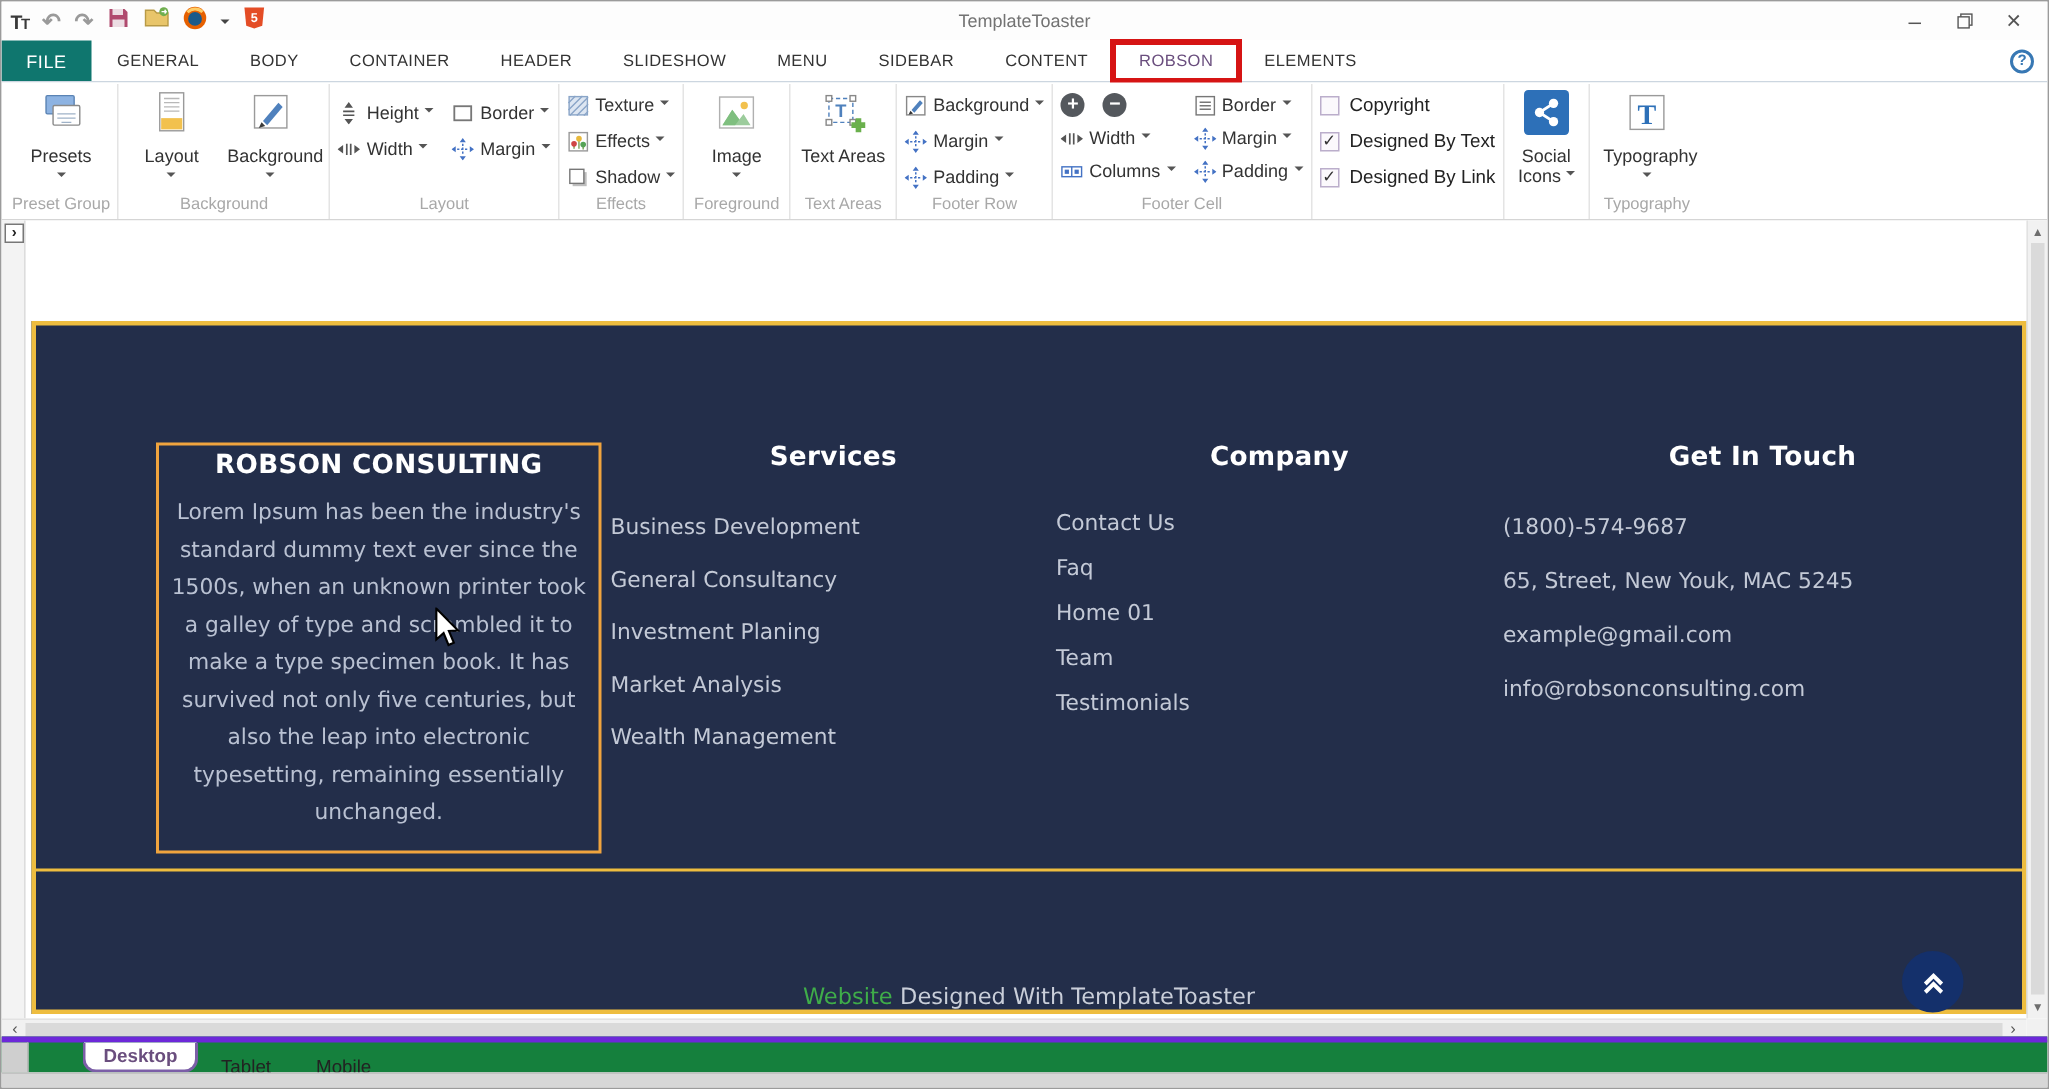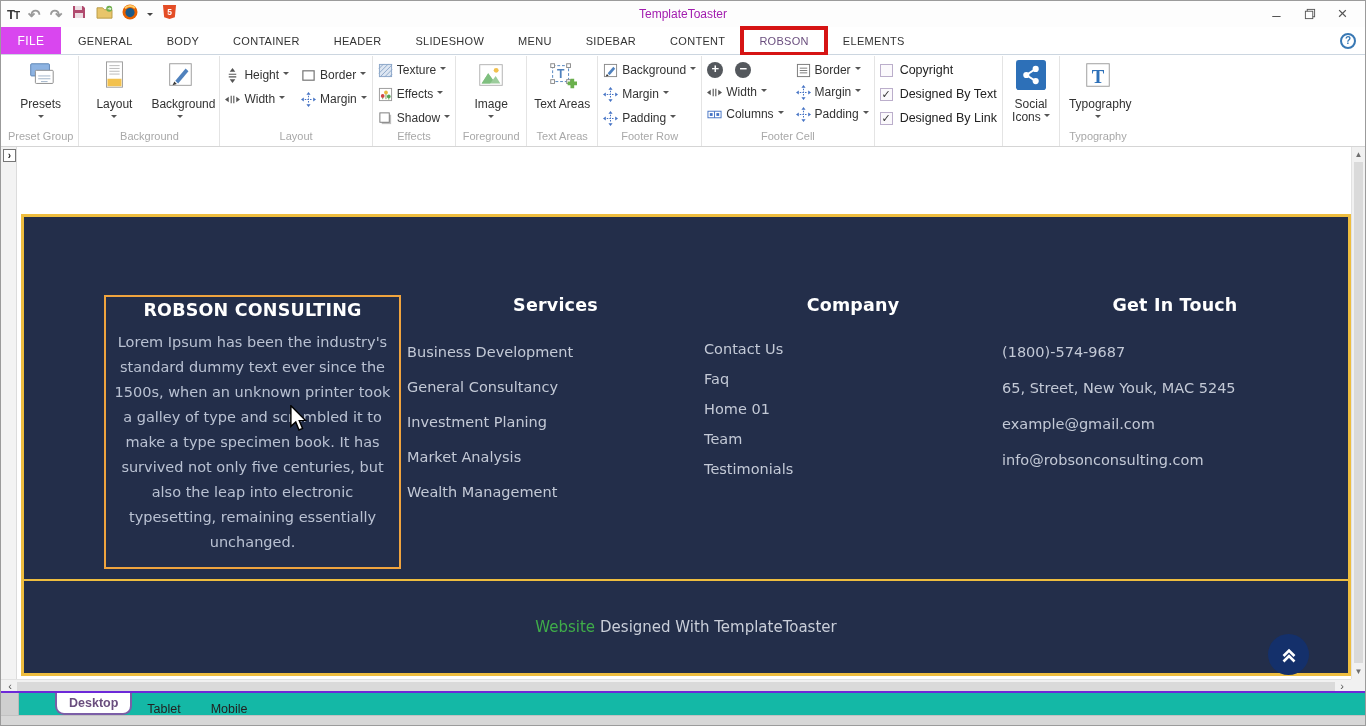--- a/index.html
+++ b/index.html
@@ -7,27 +7,27 @@
   body { font-family:"Liberation Sans", sans-serif; background:#fff; }
   .app { position:relative; width:1366px; height:726px; border:1px solid #9b9b9b; overflow:hidden; background:#fff; }
 
   
   .titlebar { position:absolute; left:0; top:0; right:0; height:26px; background:#fdfdfd; display:flex; align-items:center; padding:0 6px; }
   .qa { display:flex; align-items:center; gap:9px; }
   .tt-logo { font-weight:bold; color:#3a3a3a; font-size:13px; letter-spacing:-1px; }
   .tt-logo small { font-size:10px; }
   .qa .arrow { font-size:15px; color:#9a9a9a; font-weight:bold; line-height:1; }
   .qa .caret-sm { width:0; height:0; border:3px solid transparent; border-top-color:#444; margin-top:3px; }
-  .apptitle { position:absolute; left:0; right:0; text-align:center; font-size:12px; color:#a21caf; pointer-events:none; }
+  .apptitle { position:absolute; left:0; right:0; text-align:center; font-size:12px; color:#737373; pointer-events:none; }
   .wc { margin-left:auto; display:flex; z-index:2; }
   .wc .ctl { width:33px; height:22px; display:flex; align-items:center; justify-content:center; color:#555; font-size:15px; }
 
   
   .tabbar { position:absolute; left:0; top:26px; right:0; height:28px; background:#fff; border-bottom:1px solid #ccd6e0; display:flex; align-items:stretch; }
-  .file-tab { width:60px; background:#d946ef; color:#fff; font-size:12px; display:flex; align-items:center; justify-content:center; letter-spacing:.4px; }
+  .file-tab { width:60px; background:#0f766e; color:#fff; font-size:12px; display:flex; align-items:center; justify-content:center; letter-spacing:.4px; }
   .tab { padding:0 17px; display:flex; align-items:center; font-size:11px; color:#333; letter-spacing:.3px; }
   .tab.active { color:#6a4e7e; position:relative; }
   .tab.active .hl { position:absolute; left:-2px; right:-2px; top:-1px; bottom:-2px; border:4px solid #d61414; pointer-events:none; }
   .help { margin-left:auto; margin-right:9px; align-self:center; width:16px; height:16px; border-radius:50%; border:2px solid #3878b4; color:#3878b4; font-size:10px; font-weight:bold; display:flex; align-items:center; justify-content:center; }
 
   
   .ribbon { position:absolute; left:0; top:54px; right:0; height:92px; background:#fff; border-bottom:1px solid #d5d5d5; display:flex; padding:1px 2px 0; }
   .rgroup { display:flex; flex-direction:column; padding:0 5px; }
   .rgroup + .rgroup { border-left:1px solid #e4e4e4; }
   .rgc { flex:1; display:flex; justify-content:center; gap:2px; }
@@ -64,26 +64,26 @@
   .fmain { height:362px; display:grid; grid-template-columns:303px 297px 298px 1fr; padding:78px 0 0 80px;text-align:center; }
   .aboutbox { width:297px; border:2px solid #f0a43e; padding:3px 8px 12px; align-self:start; }
   .fheading { font-size:17.5px; font-weight:bold; color:#ffffff; letter-spacing:.2px; }
   .abouttext { margin-top:10px; font-size:14.5px; line-height:25px; color:#b9c1d2; }
   .fcol ul { list-style:none; margin-top:19px; }
   .fcol li { font-size:14.5px; color:#c3c9d6; display:flex; align-items:center; }
   .fcol.services li { height:35px; }
   .fcol.company li { height:30px; }
   .fcol.touch li { height:36px; }
   .fsep { border-top:2px solid #eebd3f; }
-  .fbottom { height:92px; display:flex; align-items:center; justify-content:center; font-size:15px; color:#c9ced9; }
+  .fbottom { height:92px; display:flex; align-items:flex-end; justify-content:center; font-size:15px; color:#c9ced9; }
   .credit-link { color:#3fad49; margin-right:5px; }
   .scrolltop { position:absolute; right:39px; bottom:-2px; width:41px; height:41px; border-radius:50%; background:#14306b; display:flex; align-items:center; justify-content:center; }
 
   
-  .devicebar { position:absolute; left:0; right:0; bottom:10px; height:24px; background:#14b8a6; border-top:2px solid #6d28d9; display:flex; align-items:stretch; }
+  .devicebar { position:absolute; left:0; right:0; bottom:10px; height:24px; background:#15803d; border-top:4px solid #6d28d9; display:flex; align-items:stretch; }
   .devicebar .corner { width:18px; background:#cfcfcf; border-right:1px solid #b9b9b9; }
   .dtab { padding:16px 15px; display:flex; align-items:center; font-size:12.5px; color:#222; }
   .dtab.active { margin-left:36px; color:#6a4e7e; font-weight:bold; border:2px solid #7b5ea7; border-top:none; border-radius:0 0 9px 9px; padding:0 12px; background:#fff; }
   .windowband { position:absolute; left:0; right:0; bottom:0; height:10px; background:#d7d7d7; border-top:1px solid #c2c2c2; }
 
   .cursor { position:absolute; left:288px; top:404px; z-index:50; pointer-events:none; }
 </style>
 </head>
 <body>
 

